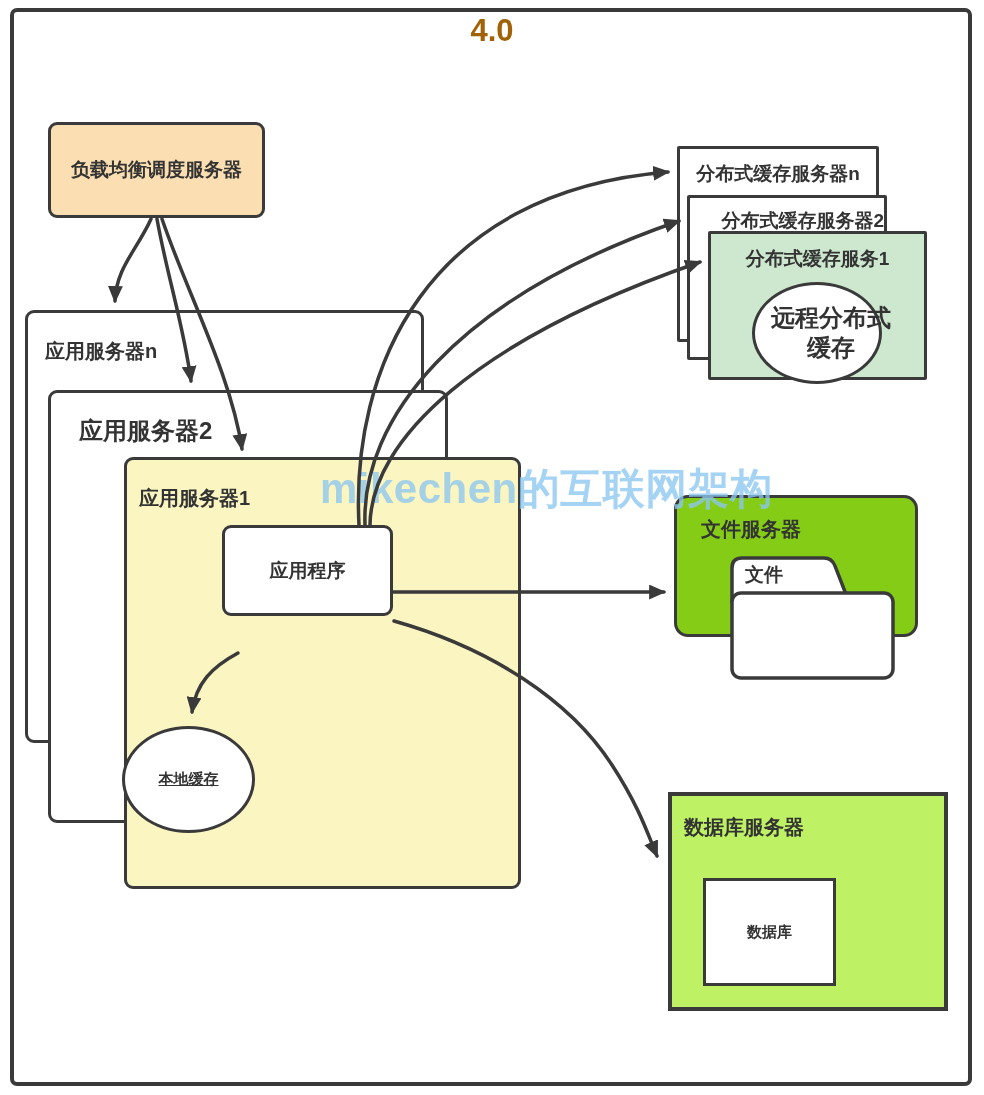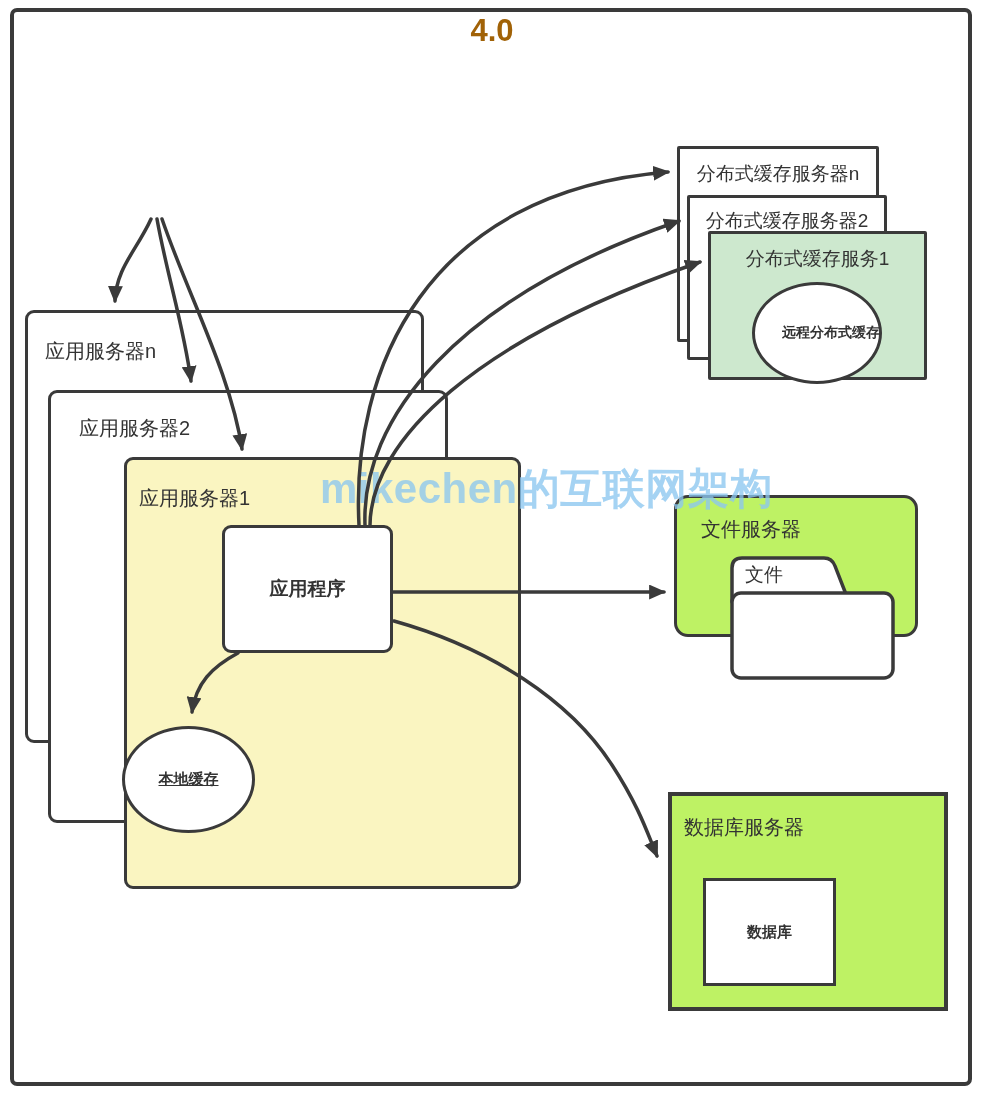--- a/index.html
+++ b/index.html
@@ -13,50 +13,50 @@
     border:4px solid #3a3a3a;border-radius:7px;box-sizing:border-box;background:#fff;
   }
   .title{
     position:absolute;left:0;top:13px;width:100%;text-align:center;
     font-size:31px;font-weight:bold;color:#a16207;
   }
   .node{
     position:absolute;box-sizing:border-box;border:3.5px solid #3a3a3a;background:#fff;
   }
   .rounded{border-radius:9px;}
-  .lbl{position:absolute;font-weight:normal;color:#333;white-space:nowrap;}
+  .lbl{position:absolute;font-weight:bold;color:#333;white-space:nowrap;}
   .center-lbl{
     position:absolute;left:0;top:0;width:100%;height:100%;
     display:flex;align-items:center;justify-content:center;
     font-weight:bold;color:#333;text-align:center;
   }
   .ellipse{border-radius:50%;}
   
   .lb-box{left:48px;top:122px;width:217px;height:96px;background:#fbdfb2;border-radius:9px;}
   .lb-box .center-lbl{font-size:19px;}
   .appn{left:25px;top:310px;width:399px;height:433px;}
   .app2{left:48px;top:390px;width:400px;height:433px;}
   .app1{left:76px;top:457px;width:397px;height:432px;background:#faf5c1;margin-left:48px;}
   .appn .lbl{left:17px;top:25px;font-size:20px;}
-  .app2 .lbl{left:28px;top:22px;font-size:20px;}
+  .app2 .lbl{left:28px;top:22px;font-size:24px;}
   .app1 .lbl{left:12px;top:25px;font-size:20px;}
-  .app-box{left:222px;top:525px;width:171px;height:128px;}
+  .app-box{left:222px;top:525px;width:171px;height:91px;}
   .app-box .center-lbl{font-size:19px;}
   .local-cache{left:122px;top:726px;width:133px;height:107px;}
   .local-cache .center-lbl{font-size:15px;text-decoration:underline;}
   .dcn{left:677px;top:146px;width:202px;height:196px;border-radius:2px;}
   .dc2{left:687px;top:195px;width:200px;height:165px;border-radius:2px;}
   .dc1{left:708px;top:231px;width:219px;height:149px;background:#cde8ce;border-radius:2px;}
   .dcn .lbl,.dc2 .lbl,.dc1 .lbl{left:0;width:100%;text-align:center;font-size:19px;}
   .dcn .lbl{top:12px;}
-  .dc2 .lbl{top:10px;}
+  .dc2 .lbl{top:10px;text-align:right;}
   .dc1 .lbl{top:12px;}
   .remote-cache{left:752px;top:282px;width:130px;height:102px;}
-  .remote-cache .center-lbl{font-size:14px;line-height:1.25;white-space:normal;padding:0 14px;}
-  .file-server{left:674px;top:495px;width:244px;height:142px;background:#bef264;border-radius:14px;}
+  .remote-cache .center-lbl{font-size:24px;line-height:1.25;white-space:normal;padding:0 14px;}
+  .file-server{left:674px;top:495px;width:244px;height:142px;background:#84cc16;border-radius:14px;}
   .file-server .lbl{left:24px;top:18px;font-size:20px;}
   .folder-svg{position:absolute;left:725px;top:552px;}
   .folder-lbl{left:745px;top:562px;font-size:19px;}
   .db-server{left:668px;top:792px;width:280px;height:219px;background:#bef264;border-width:4px;}
   .db-server .lbl{left:12px;top:18px;font-size:20px;}
   .db-box{left:703px;top:878px;width:133px;height:108px;}
   .db-box .center-lbl{font-size:15px;}
   .watermark{
     position:absolute;left:320px;top:461px;font-size:42px;font-weight:bold;
     color:rgba(140,198,240,0.78);white-space:nowrap;z-index:40;letter-spacing:0.5px;
@@ -64,20 +64,23 @@
   .arrows{position:absolute;left:0;top:0;z-index:50;pointer-events:none;}
 </style>
 </head>
 <body>
 
 <div class="stage">
   <div class="frame"></div>
 
   <div class="title">4.0</div>
 
+  <div class="node lb-box">
+    <div class="center-lbl">负载均衡调度服务器</div>
+  </div>
 
   <div class="node rounded appn">
     <div class="lbl">应用服务器n</div>
   </div>
   <div class="node rounded app2">
     <div class="lbl">应用服务器2</div>
   </div>
   <div class="node rounded app1">
     <div class="lbl">应用服务器1</div>
   </div>

